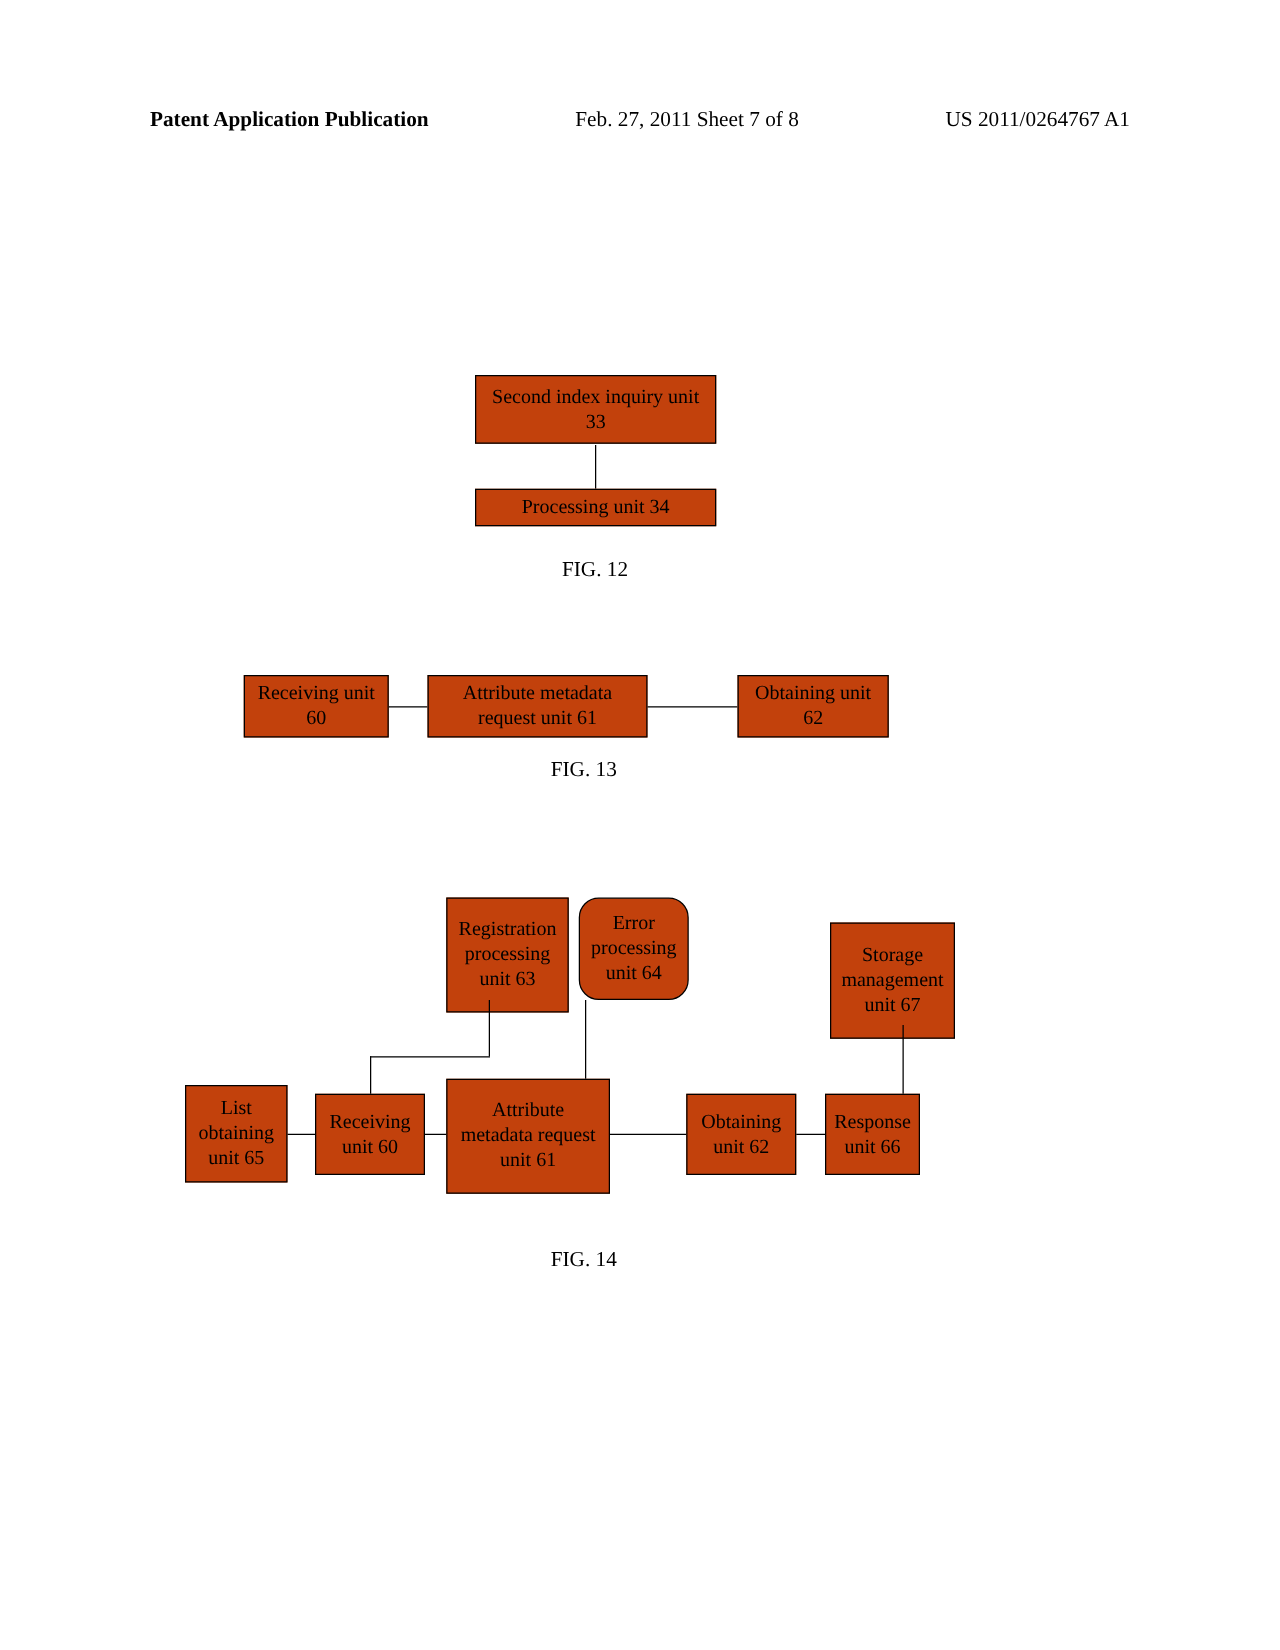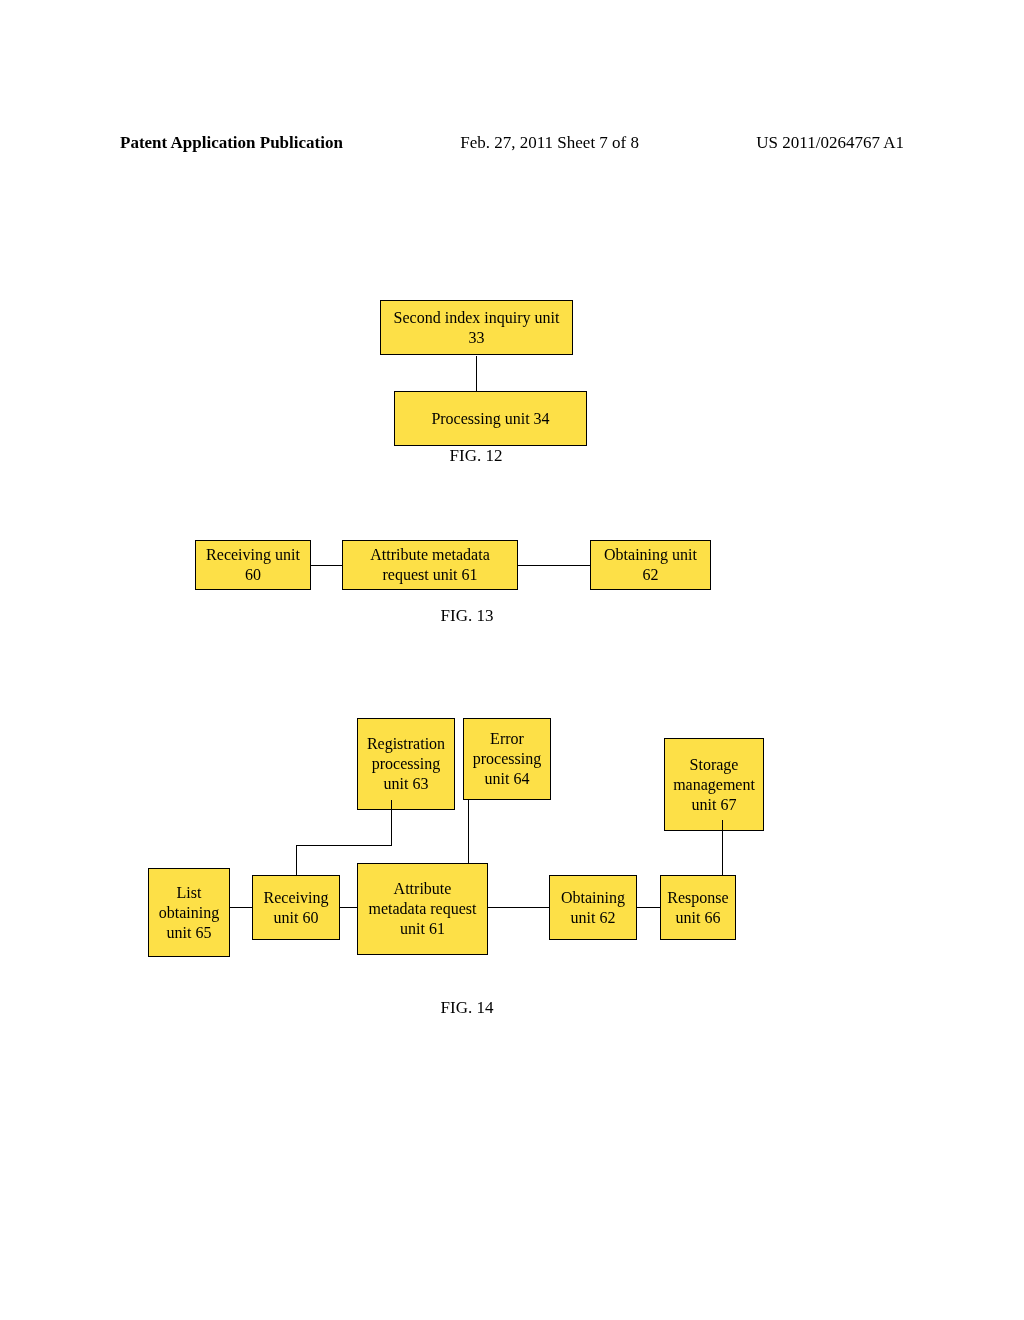--- a/index.html
+++ b/index.html
@@ -15,30 +15,29 @@
   }
   .page-header {
     position: absolute;
     top: 86px;
     left: 0;
     right: 0;
     display: flex;
     justify-content: space-between;
     font-size: 17px;
     padding: 0 120px;
-    margin-top: 47px;
   }
   .page-header .left { font-weight: bold; }
   .page-header .center { }
   .page-header .right { font-weight: normal; }
 
   .box {
     position: absolute;
     border: 1px solid #000;
-    background: #fde047;
+    background: #c2410c;
     display: flex;
     align-items: center;
     justify-content: center;
     text-align: center;
     font-size: 16px;
     line-height: 1.25;
     padding: 4px 6px;
   }
   .caption {
     position: absolute;
@@ -58,43 +57,43 @@
 <div class="page-header">
   <span class="left">Patent Application Publication</span>
   <span class="center">Feb. 27, 2011  Sheet 7 of 8</span>
   <span class="right">US 2011/0264767 A1</span>
 </div>
 
 <div class="box" style="left:380px; top:300px; width:193px; height:55px;">Second index inquiry unit 33</div>
 
 <div class="connector" style="left:476px; top:356px; width:1px; height:35px;"></div>
 
-<div class="box" style="left:394px; top:391px; width:193px; height:55px;">Processing unit 34</div>
+<div class="box" style="left:380px; top:391px; width:193px; height:30px;">Processing unit 34</div>
 
 <div class="caption" style="top:446px; left:-36px;">FIG. 12</div>
 
 <div class="box" style="left:195px; top:540px; width:116px; height:50px;">Receiving unit 60</div>
 
 <div class="connector" style="left:311px; top:565px; width:31px; height:1px;"></div>
 
 <div class="box" style="left:342px; top:540px; width:176px; height:50px;">Attribute metadata request unit 61</div>
 
 <div class="connector" style="left:518px; top:565px; width:72px; height:1px;"></div>
 
 <div class="box" style="left:590px; top:540px; width:121px; height:50px;">Obtaining unit 62</div>
 
 <div class="caption" style="top:606px; left:-45px;">FIG. 13</div>
 
 <div class="box" style="left:357px; top:718px; width:98px; height:92px;">Registration processing unit 63</div>
 
-<div class="box" style="left:463px; top:718px; width:88px; height:82px;">Error processing unit 64</div>
+<div class="box" style="left:463px; top:718px; width:88px; height:82px;border-radius:16px;">Error processing unit 64</div>
 
 <div class="box" style="left:664px; top:738px; width:100px; height:93px;">Storage management unit 67</div>
 
-<div class="box" style="left:148px; top:868px; width:82px; height:89px;text-align:center;">List obtaining unit 65</div>
+<div class="box" style="left:148px; top:868px; width:82px; height:78px;text-align:center;">List obtaining unit 65</div>
 
 <div class="connector" style="left:230px; top:907px; width:22px; height:1px;"></div>
 
 <div class="box" style="left:252px; top:875px; width:88px; height:65px;">Receiving unit 60</div>
 
 <div class="connector" style="left:340px; top:907px; width:17px; height:1px;"></div>
 
 <div class="box" style="left:357px; top:863px; width:131px; height:92px;">Attribute metadata request unit 61</div>
 
 <div class="connector" style="left:488px; top:907px; width:61px; height:1px;"></div>

